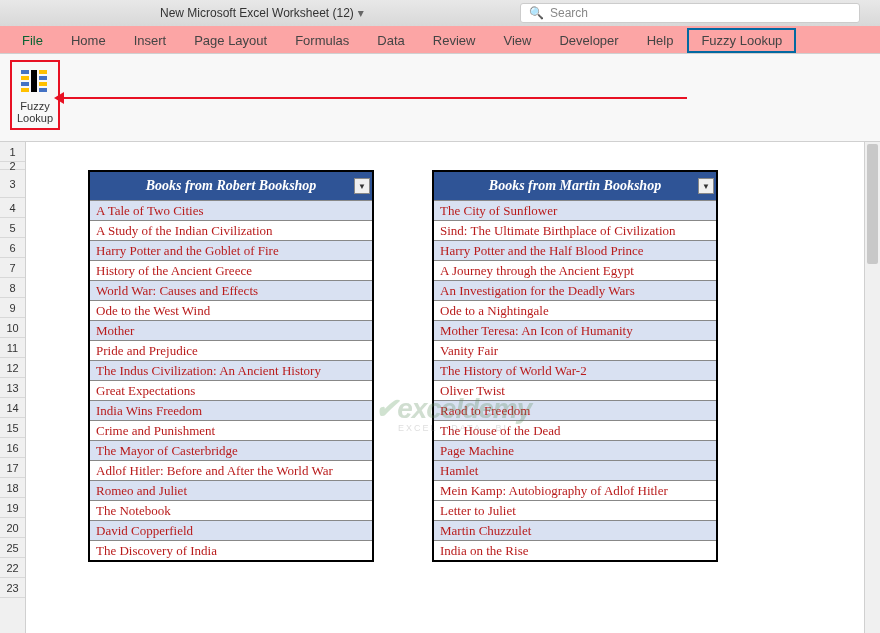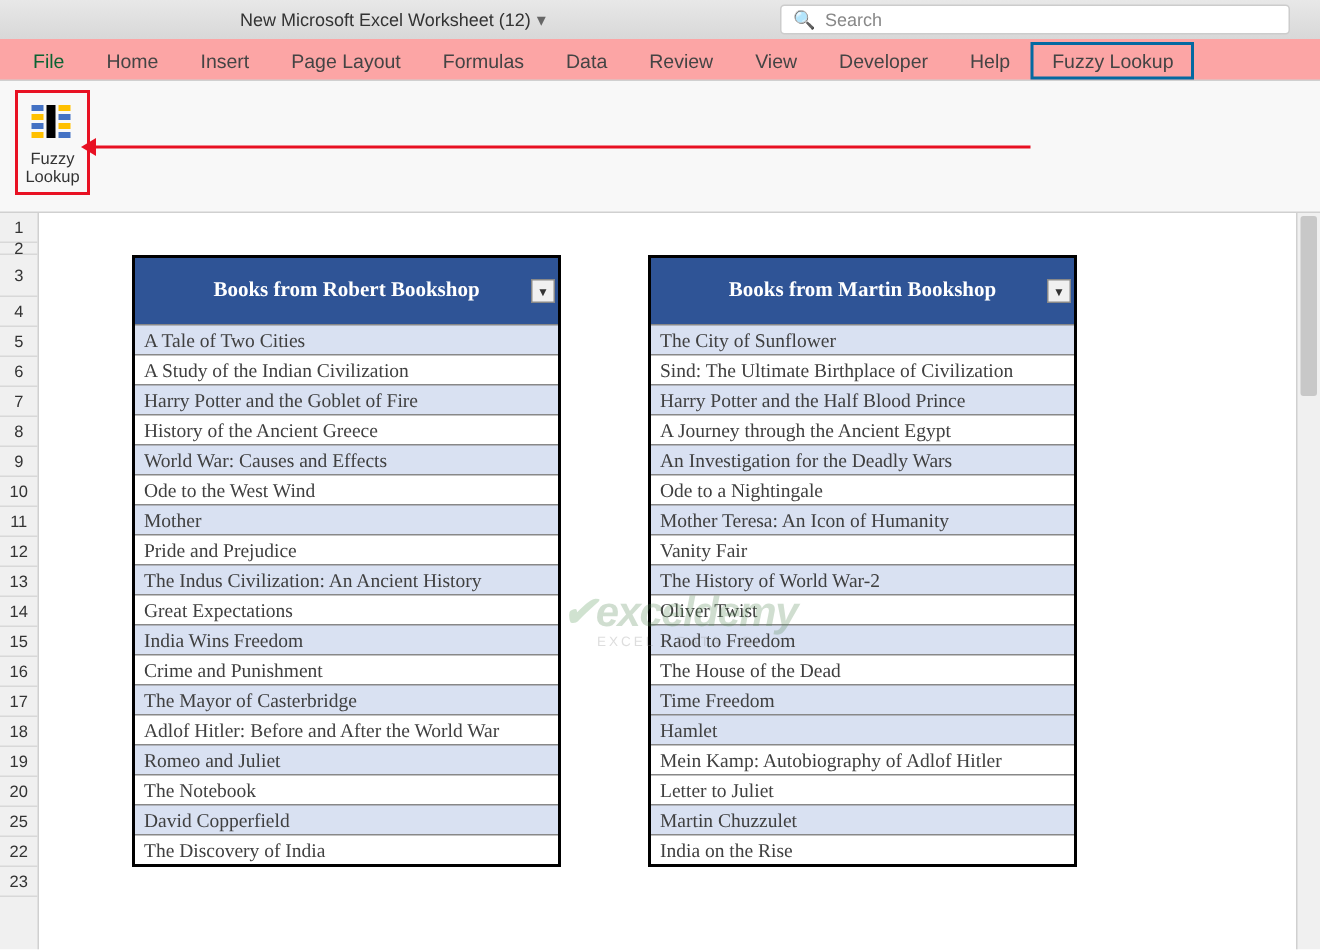--- a/index.html
+++ b/index.html
@@ -30,24 +30,24 @@
     .row-headers { width: 26px; background: #f0f0f0; border-right: 1px solid #d0d0d0; }
     .row-header { height: 20px; border-bottom: 1px solid #d8d8d8; display: flex; align-items: center; justify-content: center; color: #333; font-size: 11px; }
     .row-header.tall { height: 28px; }
     
     .grid-content { flex: 1; position: relative; background: #fff; }
     
     .data-table { position: absolute; border: 2px solid #000; }
     .table1 { top: 28px; left: 62px; width: 286px; }
     .table2 { top: 28px; left: 406px; width: 286px; }
     
-    .table-header { background: #2f5496; color: #fff; font-weight: bold; font-family: Georgia, 'Times New Roman', serif; font-size: 14px; text-align: center; padding: 4px 6px; position: relative; height: 44px; display: flex; align-items: center; justify-content: center; }
+    .table-header { background: #2f5496; color: #fff; font-weight: bold; font-family: Georgia, 'Times New Roman', serif; font-size: 14px; text-align: center; padding: 4px 6px; position: relative; height: 28px; display: flex; align-items: center; justify-content: center; font-style: italic; }
     .filter-btn { position: absolute; right: 2px; top: 50%; transform: translateY(-50%); width: 16px; height: 16px; background: #f0f0f0; border: 1px solid #888; display: flex; align-items: center; justify-content: center; font-size: 8px; color: #333; cursor: pointer; }
     
-    .table-row { height: 20px; font-family: 'Times New Roman', serif; font-size: 13px; padding: 1px 6px; border-top: 1px solid #888; display: flex; align-items: center; color: #404040; }
+    .table-row { height: 20px; font-family: 'Times New Roman', serif; font-size: 13px; padding: 1px 6px; border-top: 1px solid #888; display: flex; align-items: center; color: #b91c1c; }
     .table-row.odd { background: #d9e1f2; }
     .table-row.even { background: #fff; }
     
     .watermark { position: absolute; top: 55%; left: 50%; transform: translate(-50%, -50%); opacity: 0.28; text-align: center; pointer-events: none; z-index: 5; }
     .watermark-logo { font-size: 28px; color: #5a8a5a; font-weight: bold; font-style: italic; letter-spacing: -1px; }
     .watermark-logo .check { color: #5a9a5a; }
     .watermark-tag { font-size: 9px; color: #888; letter-spacing: 2px; margin-top: -2px; }
     
     .scrollbar-v { position: absolute; right: 0; top: 0; width: 16px; height: 100%; background: #f0f0f0; border-left: 1px solid #d0d0d0; }
     .scrollbar-v::before { content: ''; position: absolute; top: 2px; left: 2px; right: 2px; height: 120px; background: #c8c8c8; border-radius: 2px; }
@@ -164,21 +164,21 @@
       <div class="table-row odd">Harry Potter and the Half Blood Prince</div>
       <div class="table-row even">A Journey through the Ancient Egypt</div>
       <div class="table-row odd">An Investigation for the Deadly Wars</div>
       <div class="table-row even">Ode to a Nightingale</div>
       <div class="table-row odd">Mother Teresa: An Icon of Humanity</div>
       <div class="table-row even">Vanity Fair</div>
       <div class="table-row odd">The History of World War-2</div>
       <div class="table-row even">Oliver Twist</div>
       <div class="table-row odd">Raod to Freedom</div>
       <div class="table-row even">The House of the Dead</div>
-      <div class="table-row odd">Time Freedom</div>
+      <div class="table-row odd">Page Machine</div>
       <div class="table-row odd">Hamlet</div>
       <div class="table-row even">Mein Kamp: Autobiography of Adlof Hitler</div>
       <div class="table-row even">Letter to Juliet</div>
       <div class="table-row odd">Martin Chuzzulet</div>
       <div class="table-row even">India on the Rise</div>
     </div>
 
     <div class="watermark">
       <div class="watermark-logo"><span class="check">✔</span><span>exceldemy</span></div>
       <div class="watermark-tag">EXCEL · DATA · BI</div>

